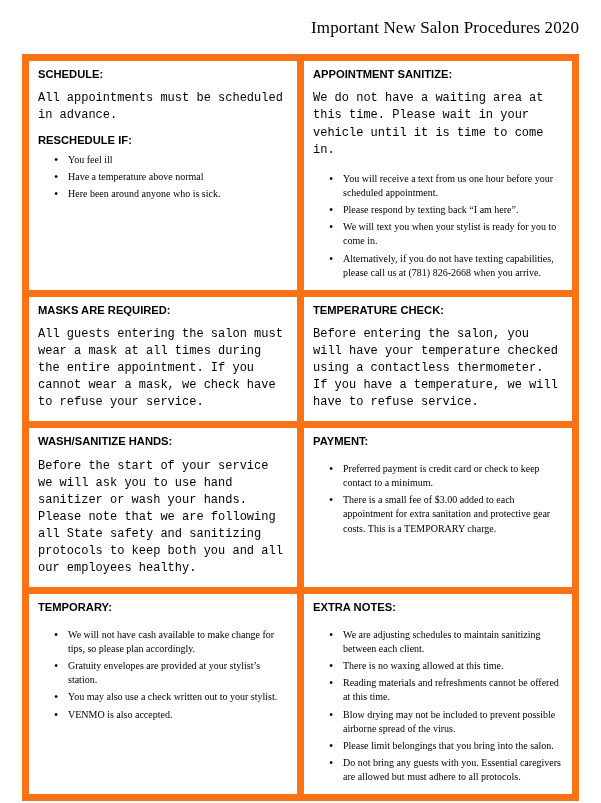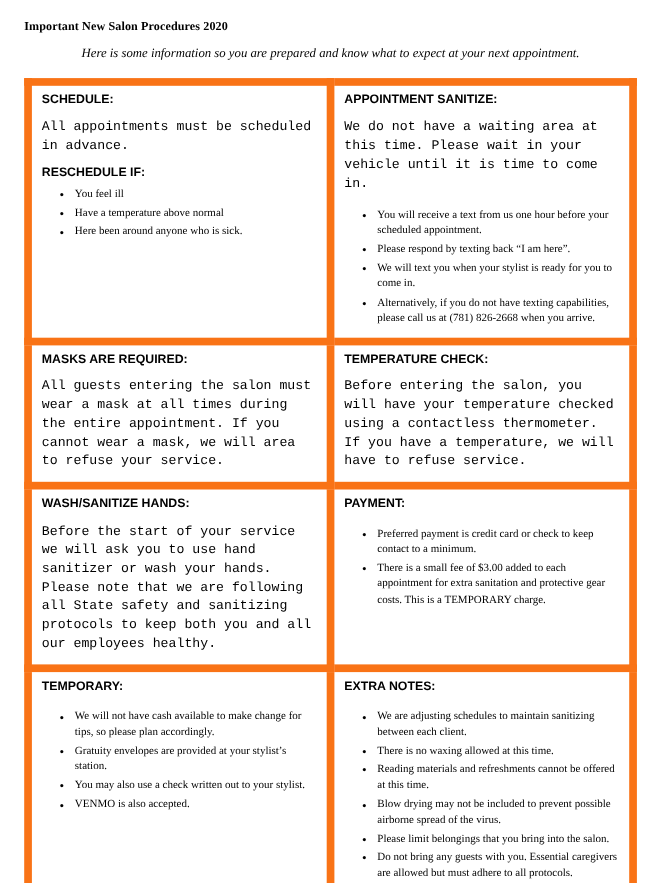--- a/index.html
+++ b/index.html
@@ -15,23 +15,23 @@
     overflow: hidden;
   }
   .page {
     width: 601px;
     height: 803px;
     position: relative;
     box-sizing: border-box;
     padding: 14px 22px 10px 22px;
   }
   .doc-title {
-    text-align: left;
-    font-weight: bold;
-    font-size: 11px;
+    text-align: right;
+    font-weight: normal;
+    font-size: 17px;
     font-family: "Liberation Serif", serif;
     margin: 4px 0 0 0;
     letter-spacing: 0.1px;
   }
   .doc-subtitle {
     text-align: center;
     font-style: italic;
     font-size: 11.6px;
     margin: 12px 0 0 0;
     font-family: "Liberation Serif", serif;
@@ -99,21 +99,20 @@
     font-family: "Liberation Serif", serif;
   }
   .spacer-sm { height: 4px; }
 </style>
 </head>
 <body>
 
 <div class="page">
 
   <div class="doc-title">Important New Salon Procedures 2020</div>
-  <div class="doc-subtitle">Here is some information so you are prepared and know what to expect at your next appointment.</div>
 
   <table class="grid">
     <tbody>
       <tr>
         <td>
           <div class="cell-title">SCHEDULE:</div>
           <div class="cell-para">All appointments must be scheduled in advance.</div>
           <div class="sub-head">RESCHEDULE IF:</div>
           <ul class="bullets">
             <li>You feel ill</li>
@@ -129,21 +128,21 @@
             <li>You will receive a text from us one hour before your scheduled appointment.</li>
             <li>Please respond by texting back “I am here”.</li>
             <li>We will text you when your stylist is ready for you to come in.</li>
             <li>Alternatively, if you do not have texting capabilities, please call us at (781) 826-2668 when you arrive.</li>
           </ul>
         </td>
       </tr>
       <tr>
         <td>
           <div class="cell-title">MASKS ARE REQUIRED:</div>
-          <div class="cell-para">All guests entering the salon must wear a mask at all times during the entire appointment.  If you cannot wear a mask, we will area to refuse your service.</div>
+          <div class="cell-para">All guests entering the salon must wear a mask at all times during the entire appointment.  If you cannot wear a mask, we check have to refuse your service.</div>
         </td>
         <td>
           <div class="cell-title">TEMPERATURE CHECK:</div>
           <div class="cell-para">Before entering the salon, you will have your temperature checked using a contactless thermometer.  If you have a temperature, we will have to refuse service.</div>
         </td>
       </tr>
       <tr>
         <td>
           <div class="cell-title">WASH/SANITIZE HANDS:</div>
           <div class="cell-para">Before the start of your service we will ask you to use hand sanitizer or wash your hands.  Please note that we are following all State safety and sanitizing protocols to keep both you and all our employees healthy.</div>

